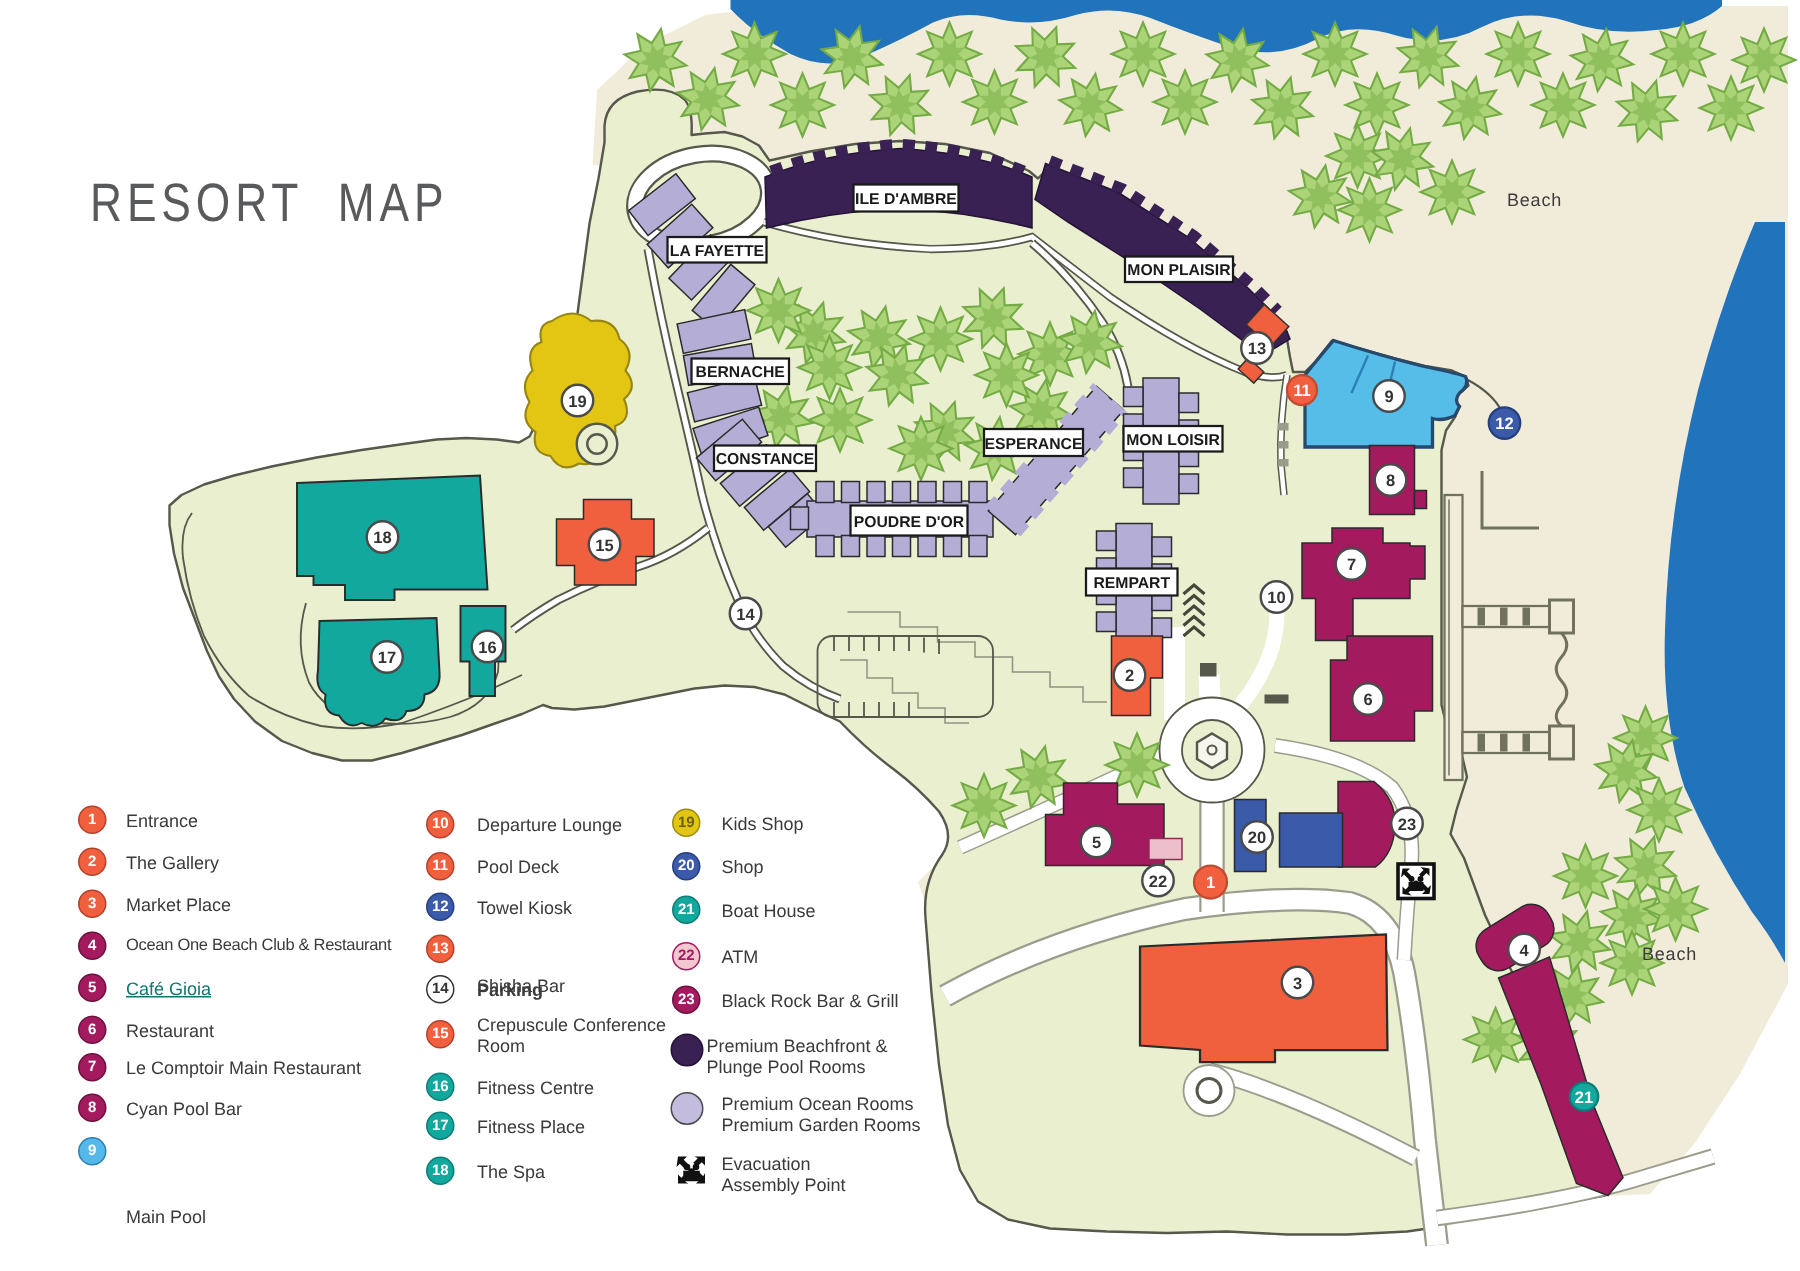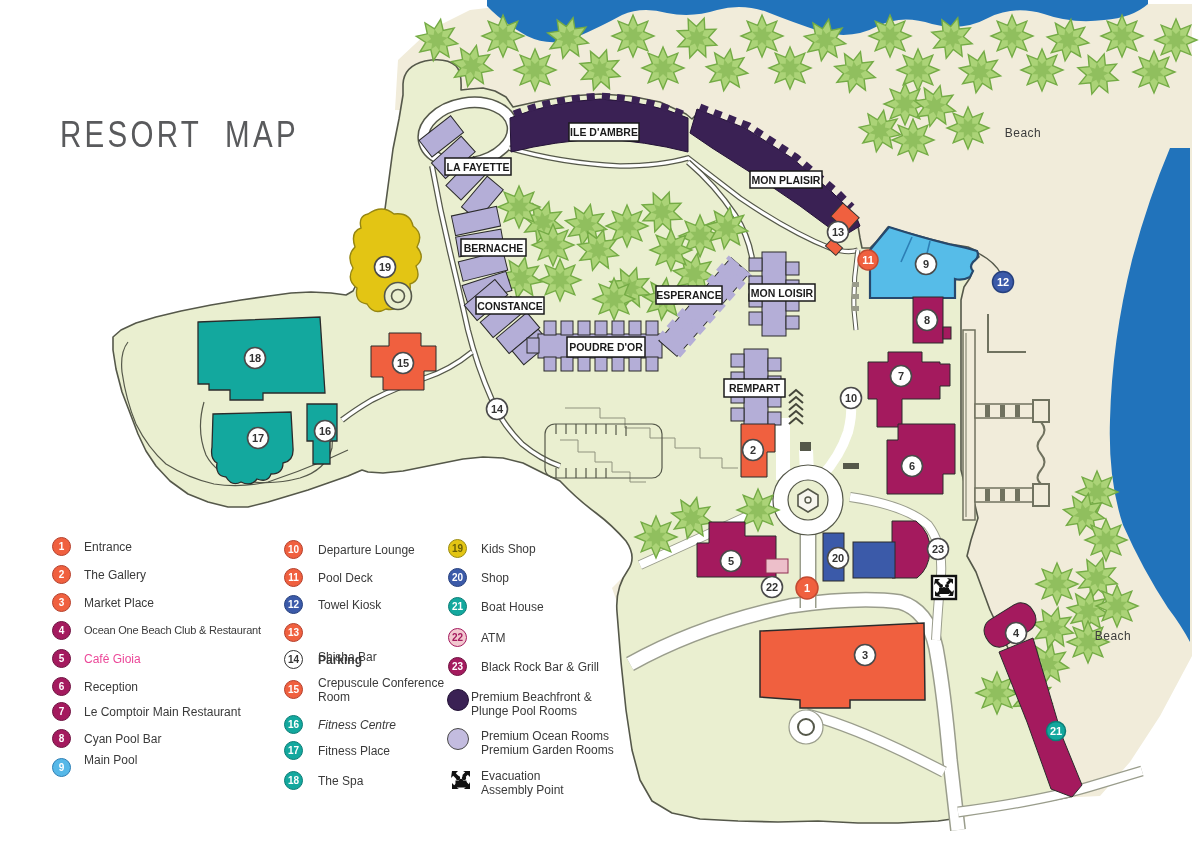--- a/index.html
+++ b/index.html
@@ -489,54 +489,54 @@
 <div class="lc" style="left:52px;top:565px;background:#f0603f;border:1.5px solid #b5402c;">2</div>
 <div class="leg" style="left:84px;top:568px;">The Gallery</div>
 
 <div class="lc" style="left:52px;top:593px;background:#f0603f;border:1.5px solid #b5402c;">3</div>
 <div class="leg" style="left:84px;top:596px;">Market Place</div>
 
 <div class="lc" style="left:52px;top:621px;background:#a41a5e;border:1.5px solid #6e1140;">4</div>
 <div class="leg" style="left:84px;top:624px;font-size:11px;letter-spacing:-0.2px;">Ocean One Beach Club &amp; Restaurant</div>
 
 <div class="lc" style="left:52px;top:649px;background:#a41a5e;border:1.5px solid #6e1140;">5</div>
-<div class="leg" style="left:84px;top:652px;color:#ec4899;">Café Gioia</div>
+<div class="leg" style="left:84px;top:652px;color:#0f766e;text-decoration:underline;">Café Gioia</div>
 
 <div class="lc" style="left:52px;top:677px;background:#a41a5e;border:1.5px solid #6e1140;">6</div>
-<div class="leg" style="left:84px;top:680px;">Reception</div>
+<div class="leg" style="left:84px;top:680px;">Restaurant</div>
 
 <div class="lc" style="left:52px;top:702px;background:#a41a5e;border:1.5px solid #6e1140;">7</div>
 <div class="leg" style="left:84px;top:705px;">Le Comptoir Main Restaurant</div>
 
 <div class="lc" style="left:52px;top:729px;background:#a41a5e;border:1.5px solid #6e1140;">8</div>
 <div class="leg" style="left:84px;top:732px;text-align:right;">Cyan Pool Bar</div>
 
 <div class="lc" style="left:52px;top:758px;background:#56b8e8;border:1.5px solid #2d7fb5;">9</div>
-<div class="leg" style="left:84px;top:753px;">Main Pool</div>
+<div class="leg" style="left:84px;top:804px;">Main Pool</div>
 
 <div class="lc" style="left:284px;top:540px;background:#f0603f;border:1.5px solid #b5402c;">10</div>
 <div class="leg" style="left:318px;top:543px;">Departure Lounge</div>
 
 <div class="lc" style="left:284px;top:568px;background:#f0603f;border:1.5px solid #b5402c;">11</div>
 <div class="leg" style="left:318px;top:571px;">Pool Deck</div>
 
 <div class="lc" style="left:284px;top:595px;background:#3b5aa9;border:1.5px solid #26407e;">12</div>
 <div class="leg" style="left:318px;top:598px;">Towel Kiosk</div>
 
 <div class="lc" style="left:284px;top:623px;background:#f0603f;border:1.5px solid #b5402c;">13</div>
 <div class="leg" style="left:318px;top:650px;text-align:right;">Shisha Bar</div>
 
 <div class="lc" style="left:284px;top:650px;background:#ffffff;border:1.5px solid #333;color:#333;">14</div>
 <div class="leg" style="left:318px;top:653px;font-weight:bold;">Parking</div>
 
 <div class="lc" style="left:284px;top:680px;background:#f0603f;border:1.5px solid #b5402c;">15</div>
 <div class="leg" style="left:318px;top:676px;">Crepuscule Conference<br>Room</div>
 
 <div class="lc" style="left:284px;top:715px;background:#13a89e;border:1.5px solid #0b7d76;">16</div>
-<div class="leg" style="left:318px;top:718px;font-style:italic;">Fitness Centre</div>
+<div class="leg" style="left:318px;top:718px;">Fitness Centre</div>
 
 <div class="lc" style="left:284px;top:741px;background:#13a89e;border:1.5px solid #0b7d76;">17</div>
 <div class="leg" style="left:318px;top:744px;">Fitness Place</div>
 
 <div class="lc" style="left:284px;top:771px;background:#13a89e;border:1.5px solid #0b7d76;">18</div>
 <div class="leg" style="left:318px;top:774px;">The Spa</div>
 
 <div class="lc" style="left:448px;top:539px;background:#e3c514;border:1.5px solid #9b8c10;color:#6b6006;">19</div>
 <div class="leg" style="left:481px;top:542px;">Kids Shop</div>
 

